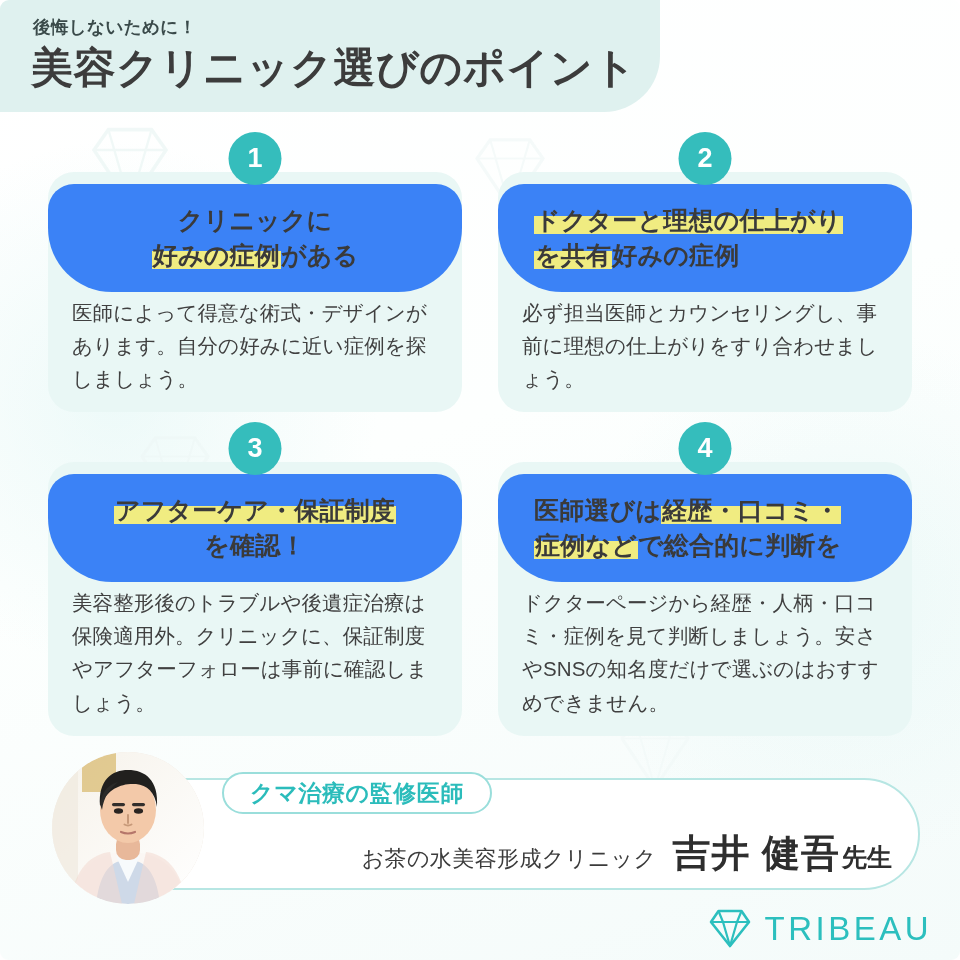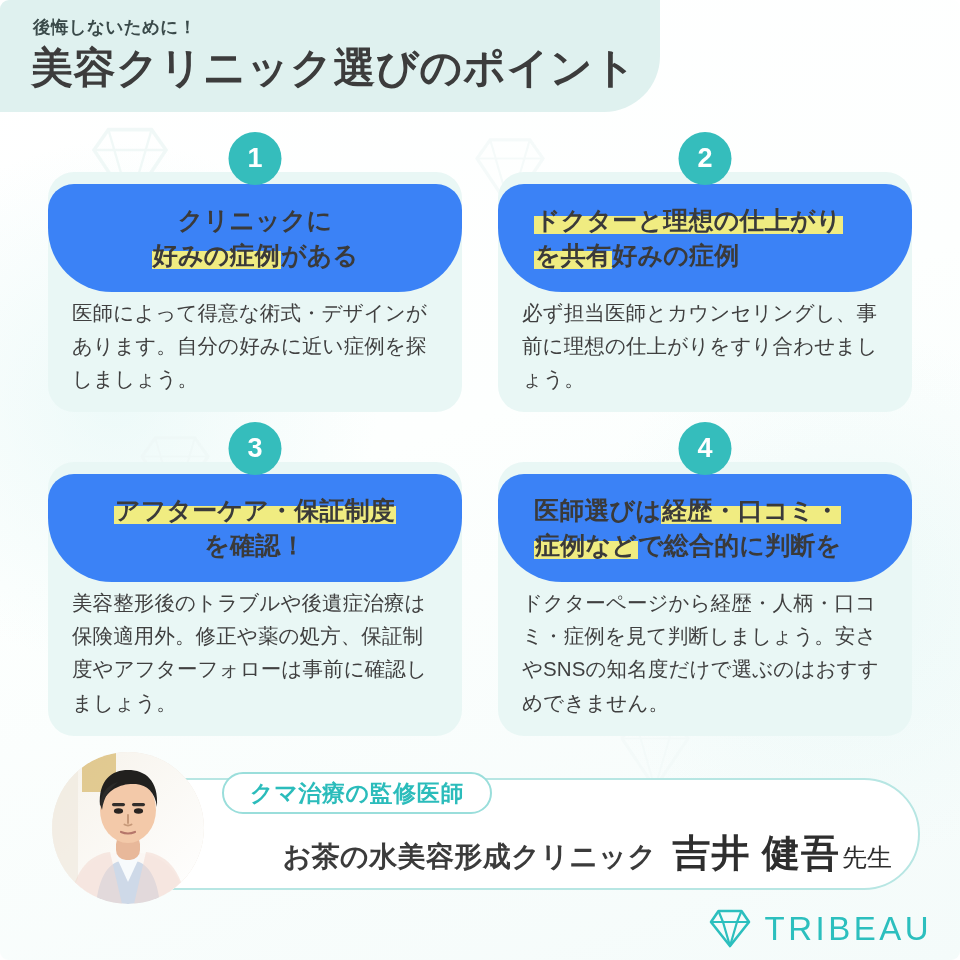--- a/index.html
+++ b/index.html
@@ -195,35 +195,35 @@
     top: 828px;
     width: 670px;
     height: 60px;
     display: flex;
     align-items: baseline;
     justify-content: flex-end;
     z-index: 6;
     white-space: nowrap;
   }
   .clinic-name {
-    font-size: 28px;
-    font-weight: 700;
+    font-size: 22px;
+    font-weight: 400;
     color: #3b3b3b;
     letter-spacing: 0.4px;
   }
   .doctor-name {
     font-size: 38px;
     font-weight: 700;
     color: #2e2e2e;
     margin-left: 16px;
     letter-spacing: 1px;
   }
   .doctor-honorific {
     font-size: 25px;
-    font-weight: 400;
+    font-weight: 700;
     color: #2e2e2e;
     margin-left: 2px;
   }
 
   
   .logo {
     position: absolute;
     right: 28px;
     top: 908px;
     display: flex;
@@ -283,21 +283,21 @@
       <p>必ず担当医師とカウンセリングし、事前に理想の仕上がりをすり合わせましょう。</p>
     </div>
   </div>
 
   <div class="card card-3">
     <div class="badge">3</div>
     <div class="card-head">
       <div class="card-title center"><span class="hl">アフターケア・保証制度</span><br><span>を確認！</span></div>
     </div>
     <div class="card-body">
-      <p>美容整形後のトラブルや後遺症治療は保険適用外。修正や薬の処方、保証制度やアフターフォローは事前に確認しましょう。</p>
+      <p>美容整形後のトラブルや後遺症治療は保険適用外。クリニックに、保証制度やアフターフォローは事前に確認しましょう。</p>
     </div>
   </div>
 
   <div class="card card-4">
     <div class="badge">4</div>
     <div class="card-head">
       <div class="card-title left"><span>医師選びは</span><span class="hl">経歴・口コミ・</span><br><span class="hl">症例など</span><span>で総合的に判断を</span></div>
     </div>
     <div class="card-body">
       <p>ドクターページから経歴・人柄・口コミ・症例を見て判断しましょう。安さやSNSの知名度だけで選ぶのはおすすめできません。</p>

